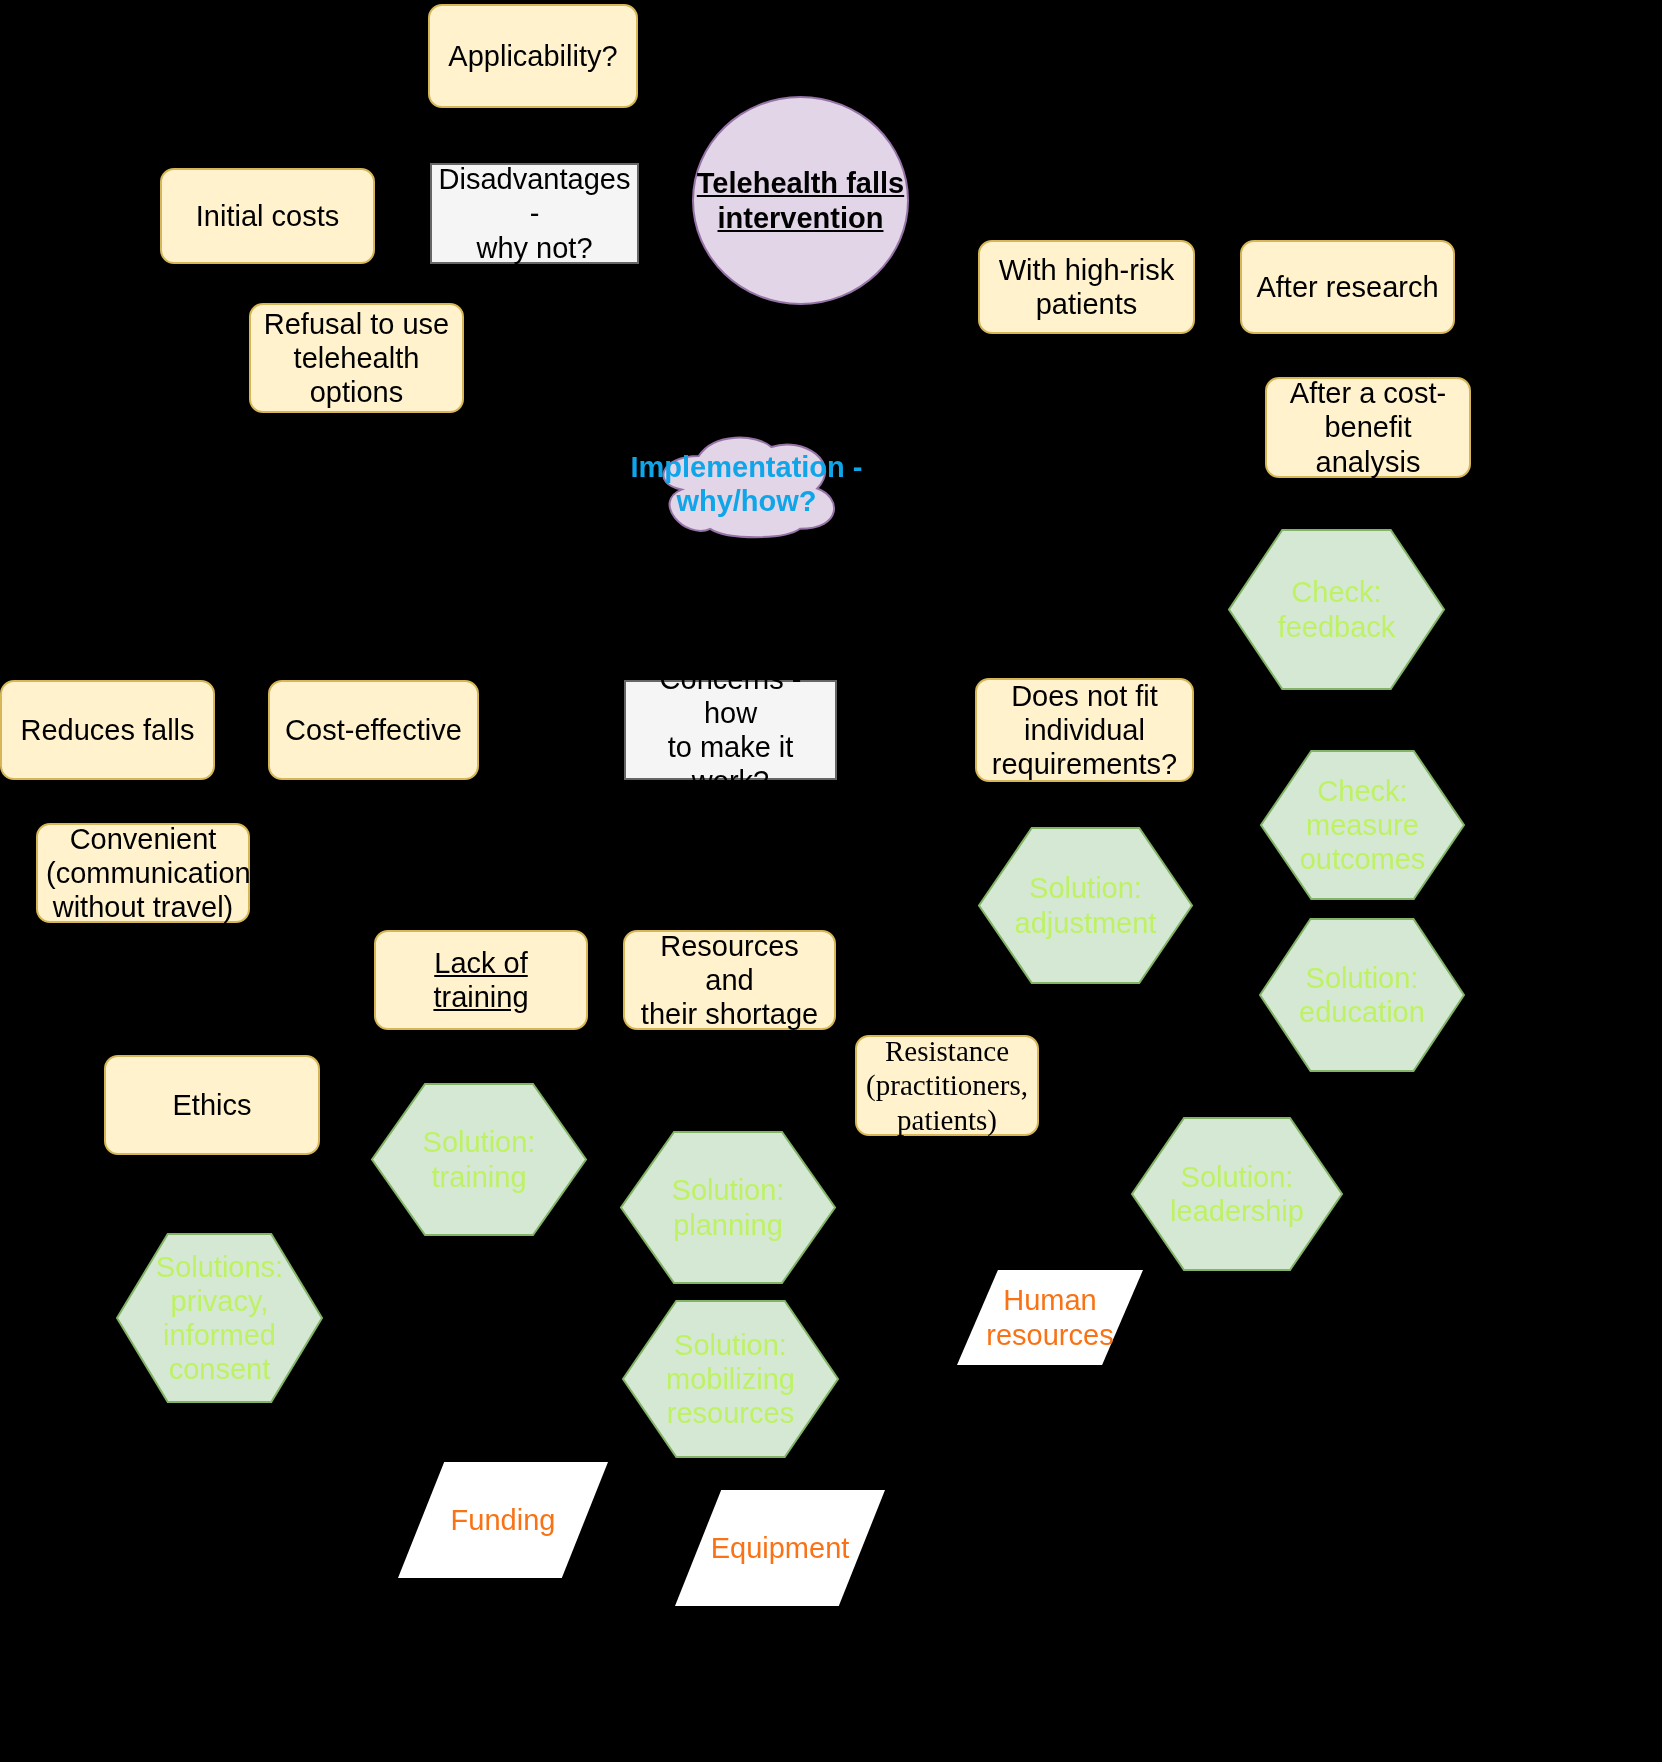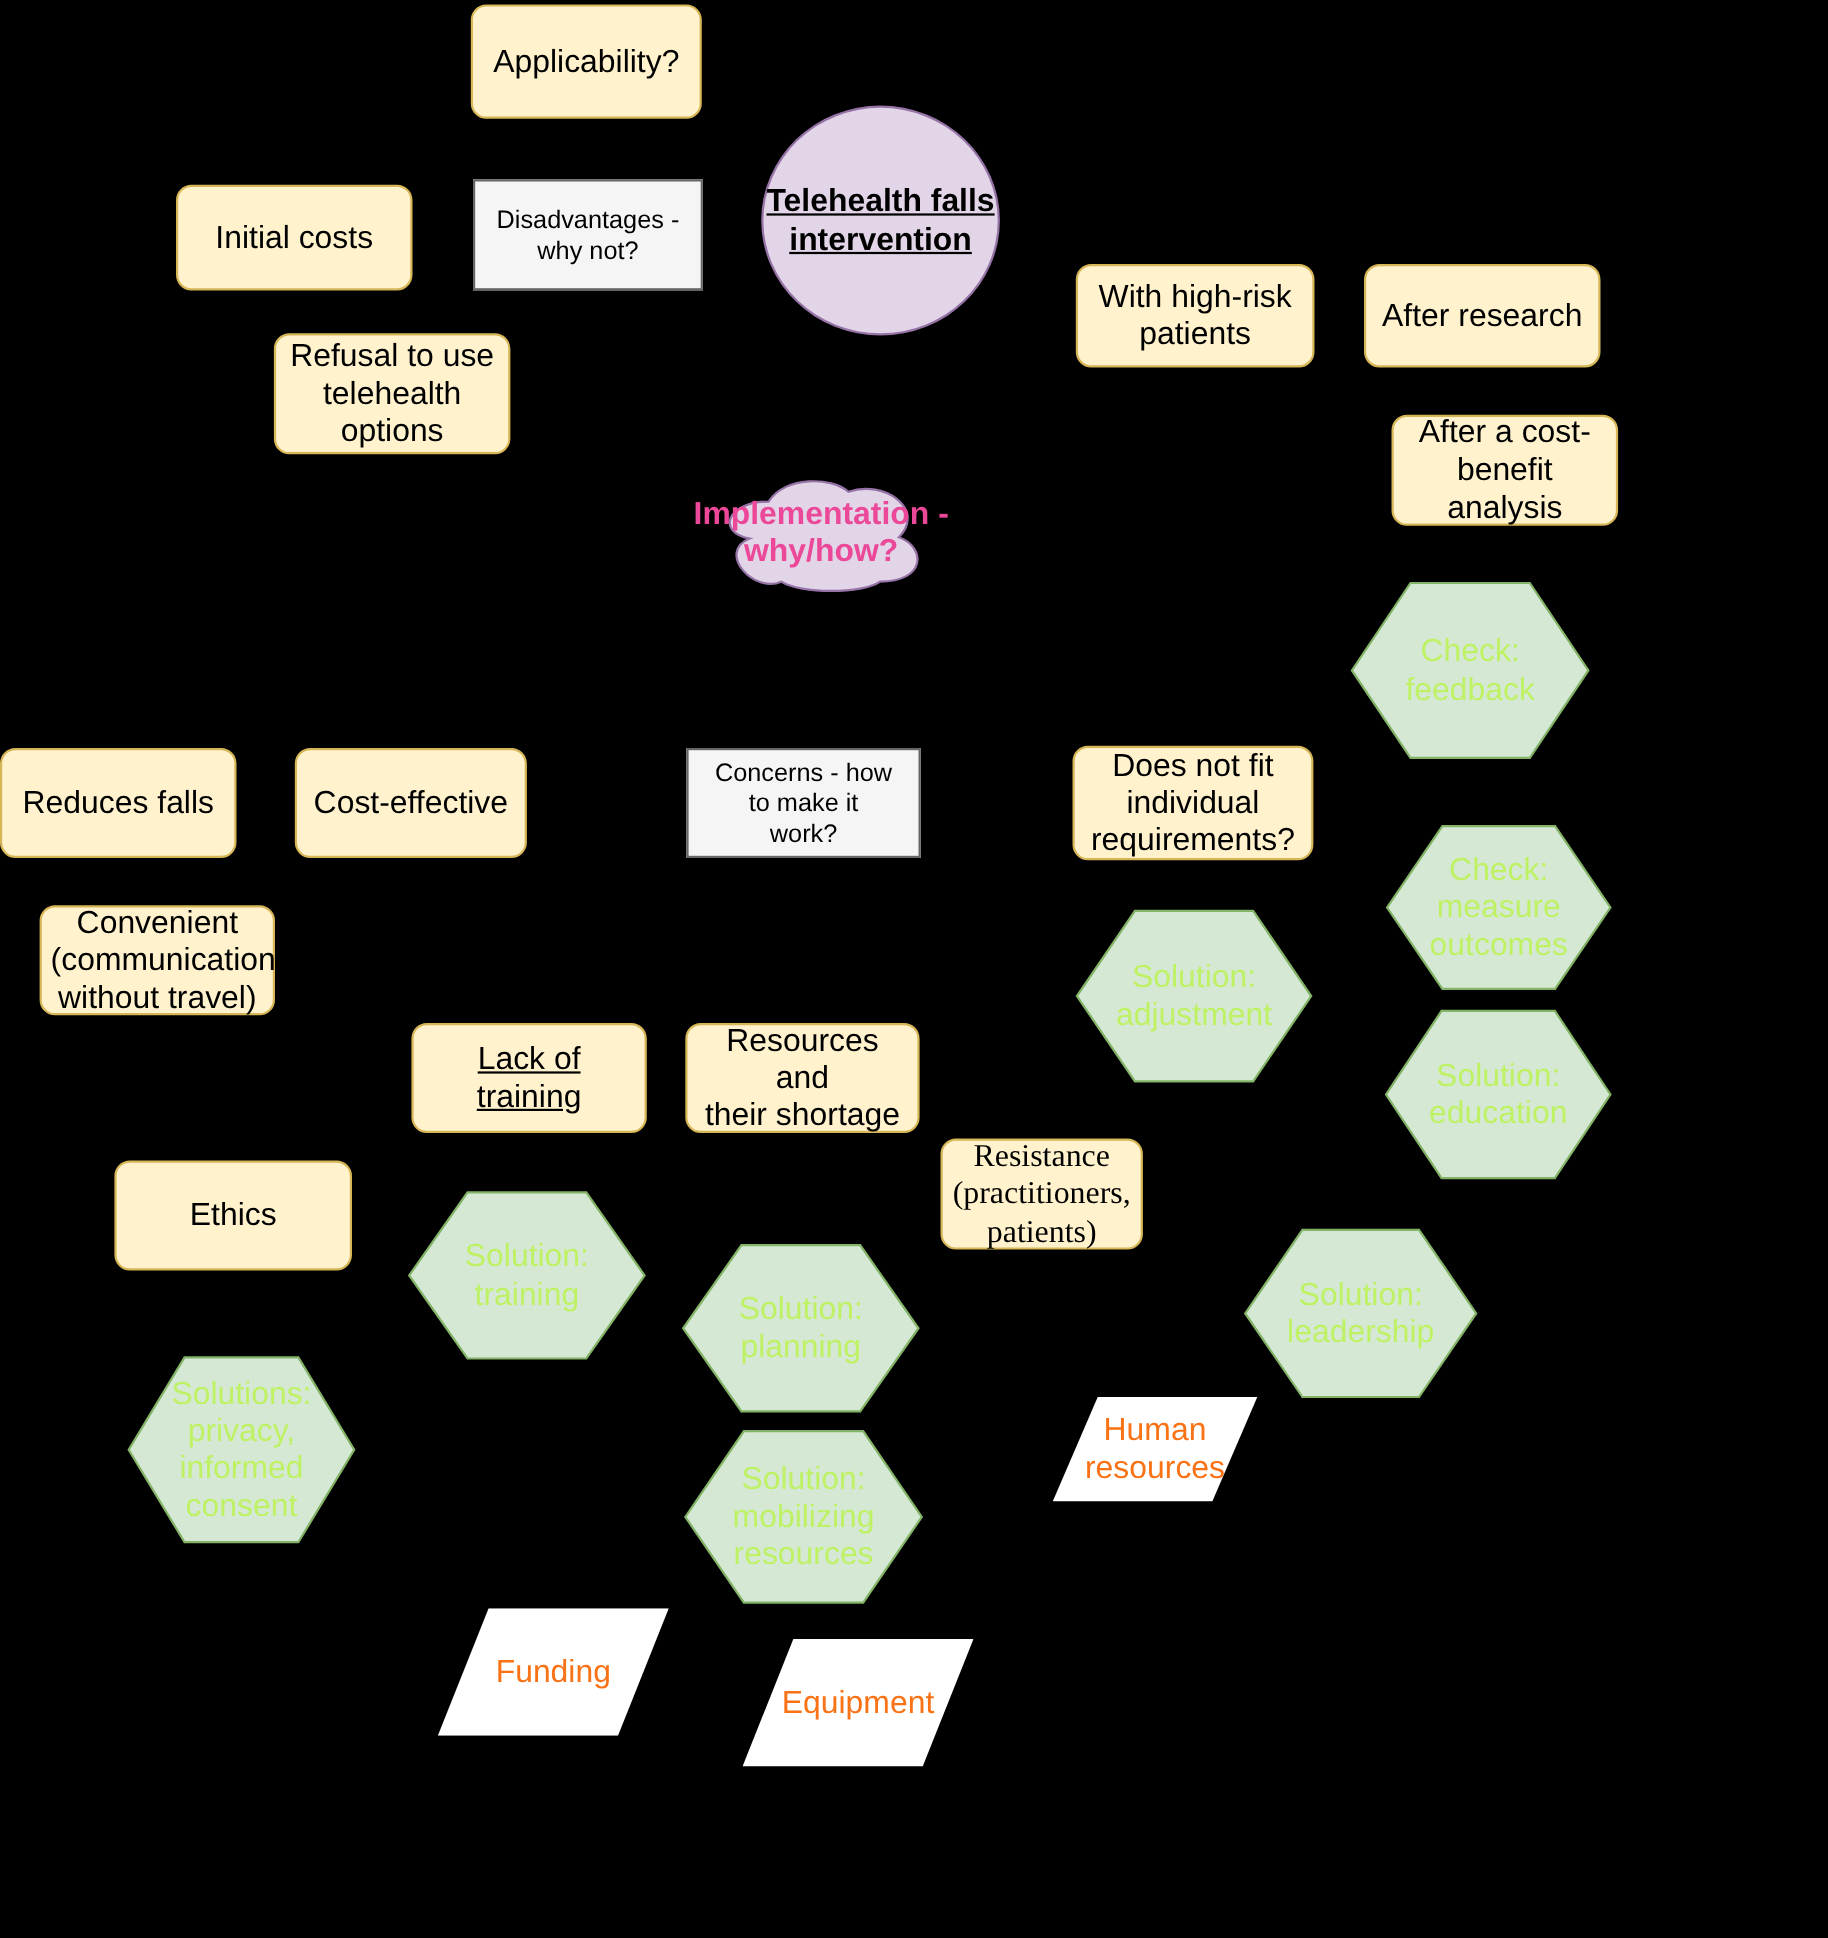--- a/index.html
+++ b/index.html
@@ -34,21 +34,21 @@
     border: 2px solid #d6b656;
     border-radius: 14px;
     font-size: 29px;
     padding: 4px 8px;
   }
 
   
   .rect {
     background: #f5f5f5;
     border: 2px solid #666666;
-    font-size: 23px;
+    font-size: 29px;
     padding: 4px 6px;
   }
 
   
   .ellipse {
     background: #e1d5e7;
     border: 2px solid #9673a6;
     border-radius: 50%;
     font-size: 29px;
     font-weight: bold;
@@ -103,21 +103,21 @@
   .cloud-label {
     position: absolute;
     left: 0; top: 0;
     width: 100%; height: 100%;
     display: flex;
     align-items: center;
     justify-content: center;
     text-align: center;
     font-size: 29px;
     font-weight: bold;
-    color: #ec4899;
+    color: #0ea5e9;
     line-height: 1.18;
     white-space: pre-line;
     box-sizing: border-box;
   }
   .ellipse-label {
     display: block;
     width: 100%;
   }
 </style>
 </head>

